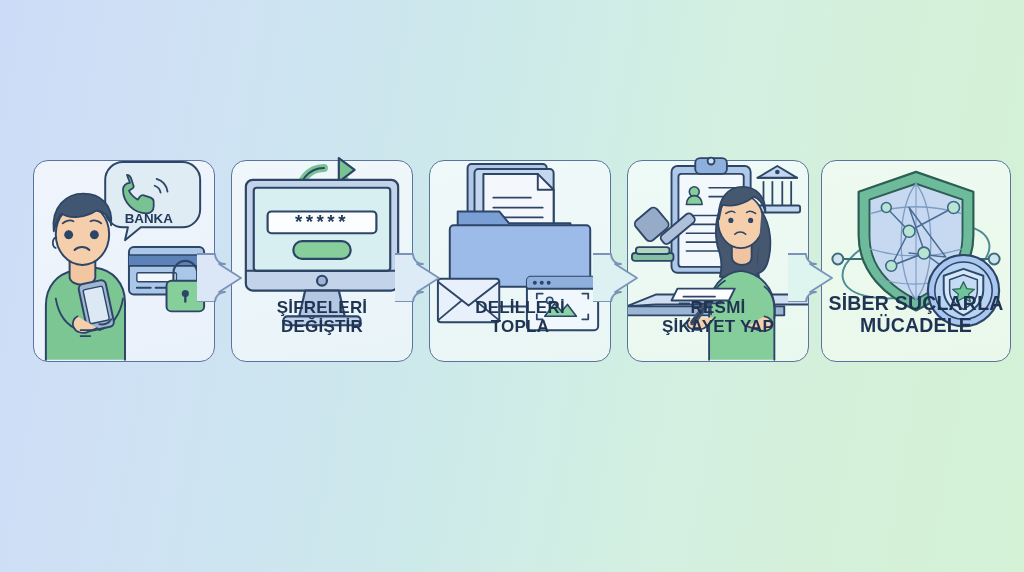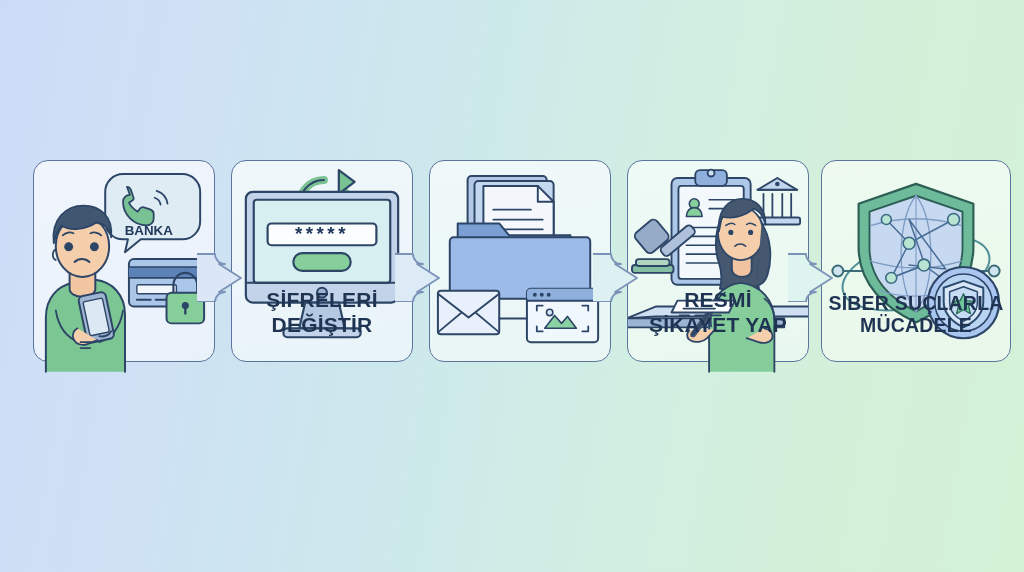--- a/index.html
+++ b/index.html
@@ -36,21 +36,21 @@
     position: absolute;
     top: 0;
     width: 182px;
     height: 202px;
     border-radius: 15px;
     border: 1.6px solid #5b749e;
     box-sizing: border-box;
     display: flex;
     flex-direction: column;
     align-items: center;
-    justify-content: flex-start;
+    justify-content: flex-end;
   }
   .card-1 { left: 33px;  background: linear-gradient(170deg,#f0f5fc 0%, #e9f1fb 100%); }
   .card-2 { left: 231px; background: linear-gradient(170deg,#f0f7fb 0%, #e9f4f8 100%); }
   .card-3 { left: 429px; background: linear-gradient(170deg,#f0f9fa 0%, #e9f6f4 100%); }
   .card-4 { left: 627px; background: linear-gradient(170deg,#eefaf6 0%, #e9f8ef 100%); }
   .card-5 { left: 821px; width: 190px; background: linear-gradient(170deg,#eefaf0 0%, #e9f8ea 100%); }
 
   .art {
     position: relative;
     width: 100%;
@@ -59,21 +59,21 @@
   }
   .art svg { display: block; width: 100%; height: 100%; }
 
   .step-label {
     position: absolute;
     left: 0;
     right: 0;
     bottom: 24px;
     text-align: center;
     font-weight: bold;
-    font-size: 21px;
+    font-size: 17px;
     line-height: 1.16;
     letter-spacing: 0.2px;
     color: #1f3352;
     white-space: pre-line;
     font-family: "Liberation Sans", sans-serif;
   }
   .card-5 .step-label { font-size: 19.5px; }
 
   .arrow {
     position: absolute;
@@ -252,20 +252,22 @@
               </g>
 
               <path d="M116 168 l10 -13 7 8 6 -7 9 12 z" fill="#8bd2a2" stroke-width="1.6"></path>
               <circle cx="121" cy="152" r="3.2" fill="#d8eaf8" stroke-width="1.6"></circle>
             </g>
 
             <path d="M70 158 h28" stroke-width="2"></path>
           </g>
         </svg>
       </div>
+      <div class="step-label">DELİLLERİ
+TOPLA</div>
     </div>
 
     <div class="step-card card-5">
       <div class="art">
         <svg viewBox="0 0 190 212" xmlns="http://www.w3.org/2000/svg">
           <g stroke="#2d4566" stroke-width="2" fill="none" stroke-linejoin="round" stroke-linecap="round">
 
             <ellipse cx="95" cy="112" rx="76" ry="34" transform="rotate(-14 95 112)" stroke="#4e8e96" stroke-width="2"></ellipse>
 
             <path d="M18 110 h30" stroke="#3d6c78" stroke-width="2"></path>

